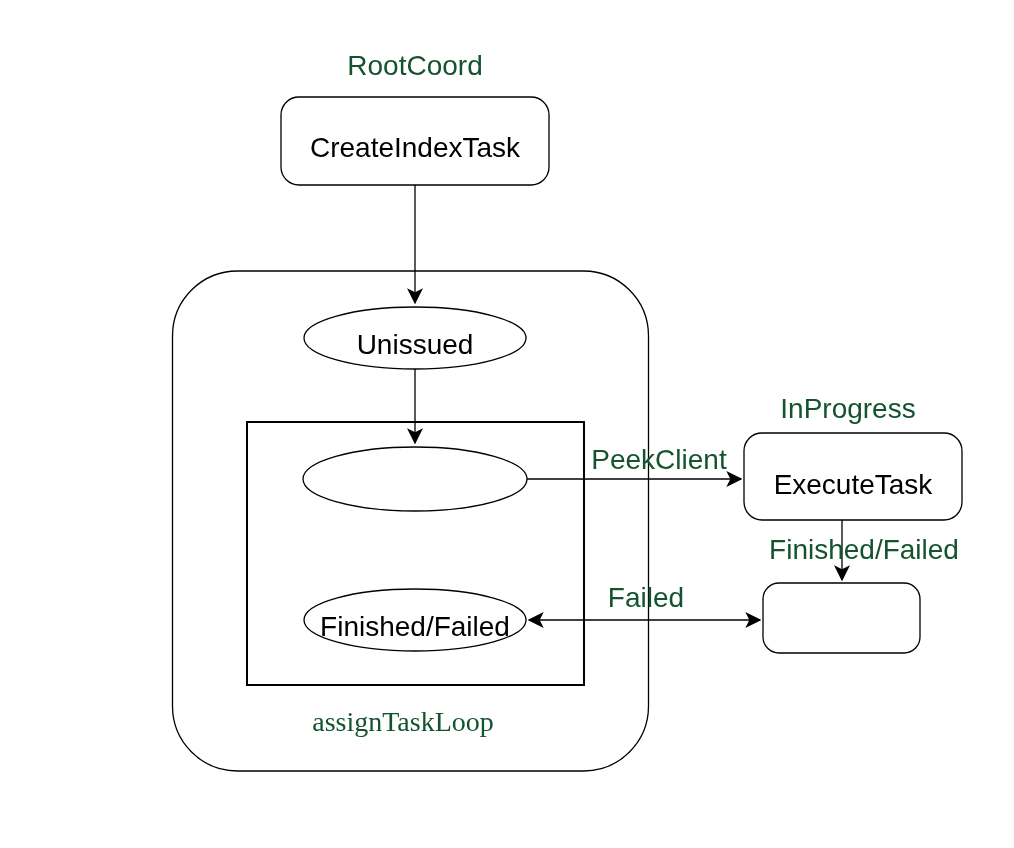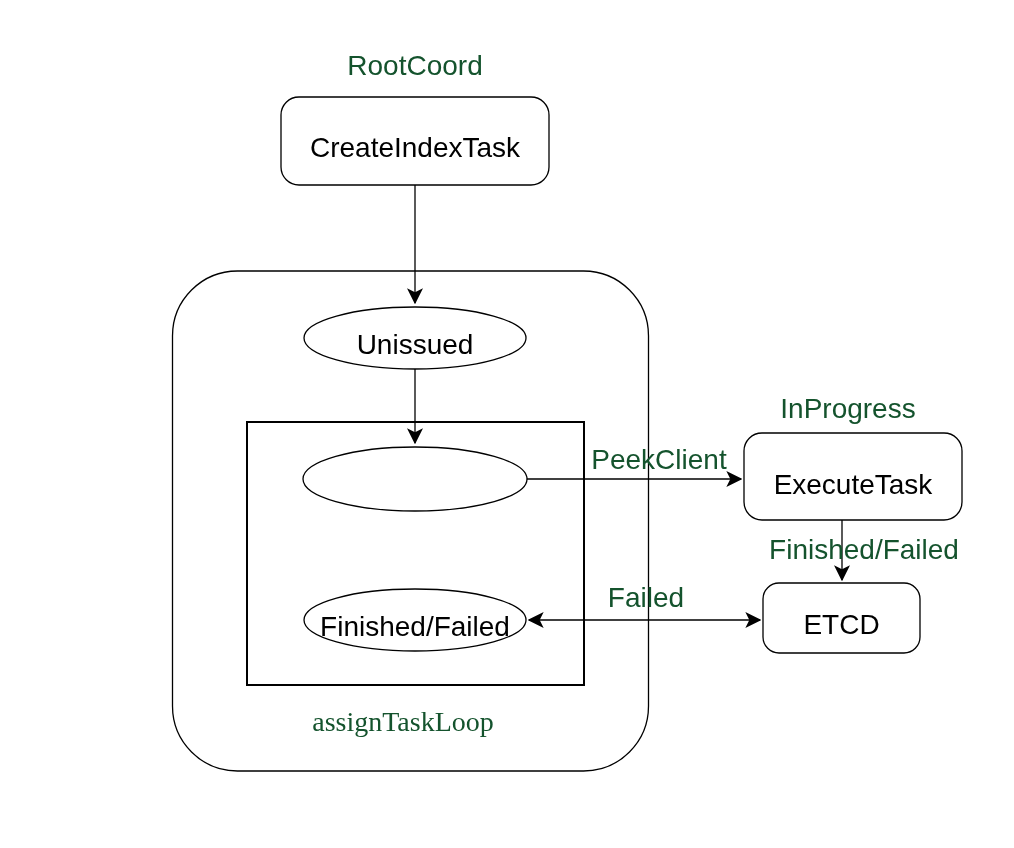--- a/index.html
+++ b/index.html
@@ -91,19 +91,18 @@
   </svg>
 
   <div class="lbl" style="left:265px; top:49px; width:300px;">RootCoord</div>
   <div class="lbl" style="left:253px; top:705px; width:300px;font-family:Liberation Serif, serif;">assignTaskLoop</div>
   <div class="lbl" style="left:738px; top:392px; width:220px;">InProgress</div>
 
   <div class="node-lbl" style="left:281px; top:97px; width:268px; height:88px;">CreateIndexTask</div>
   <div class="node-lbl" style="left:304px; top:307px; width:222px; height:62px;">Unissued</div>
   <div class="node-lbl" style="left:304px; top:589px; width:222px; height:62px;">Finished/Failed</div>
   <div class="node-lbl" style="left:744px; top:433px; width:218px; height:89px;">ExecuteTask</div>
-  <div class="node-lbl" style="left:763px; top:583px; width:157px; height:70px;">ETCD</div>
 
   <div class="lbl" style="left:559px; top:443px; width:200px;">PeekClient</div>
   <div class="lbl" style="left:758px; top:533px; width:212px;">Finished/Failed</div>
   <div class="lbl" style="left:576px; top:581px; width:140px;">Failed</div>
 
 </div>
 
 </body></html>

